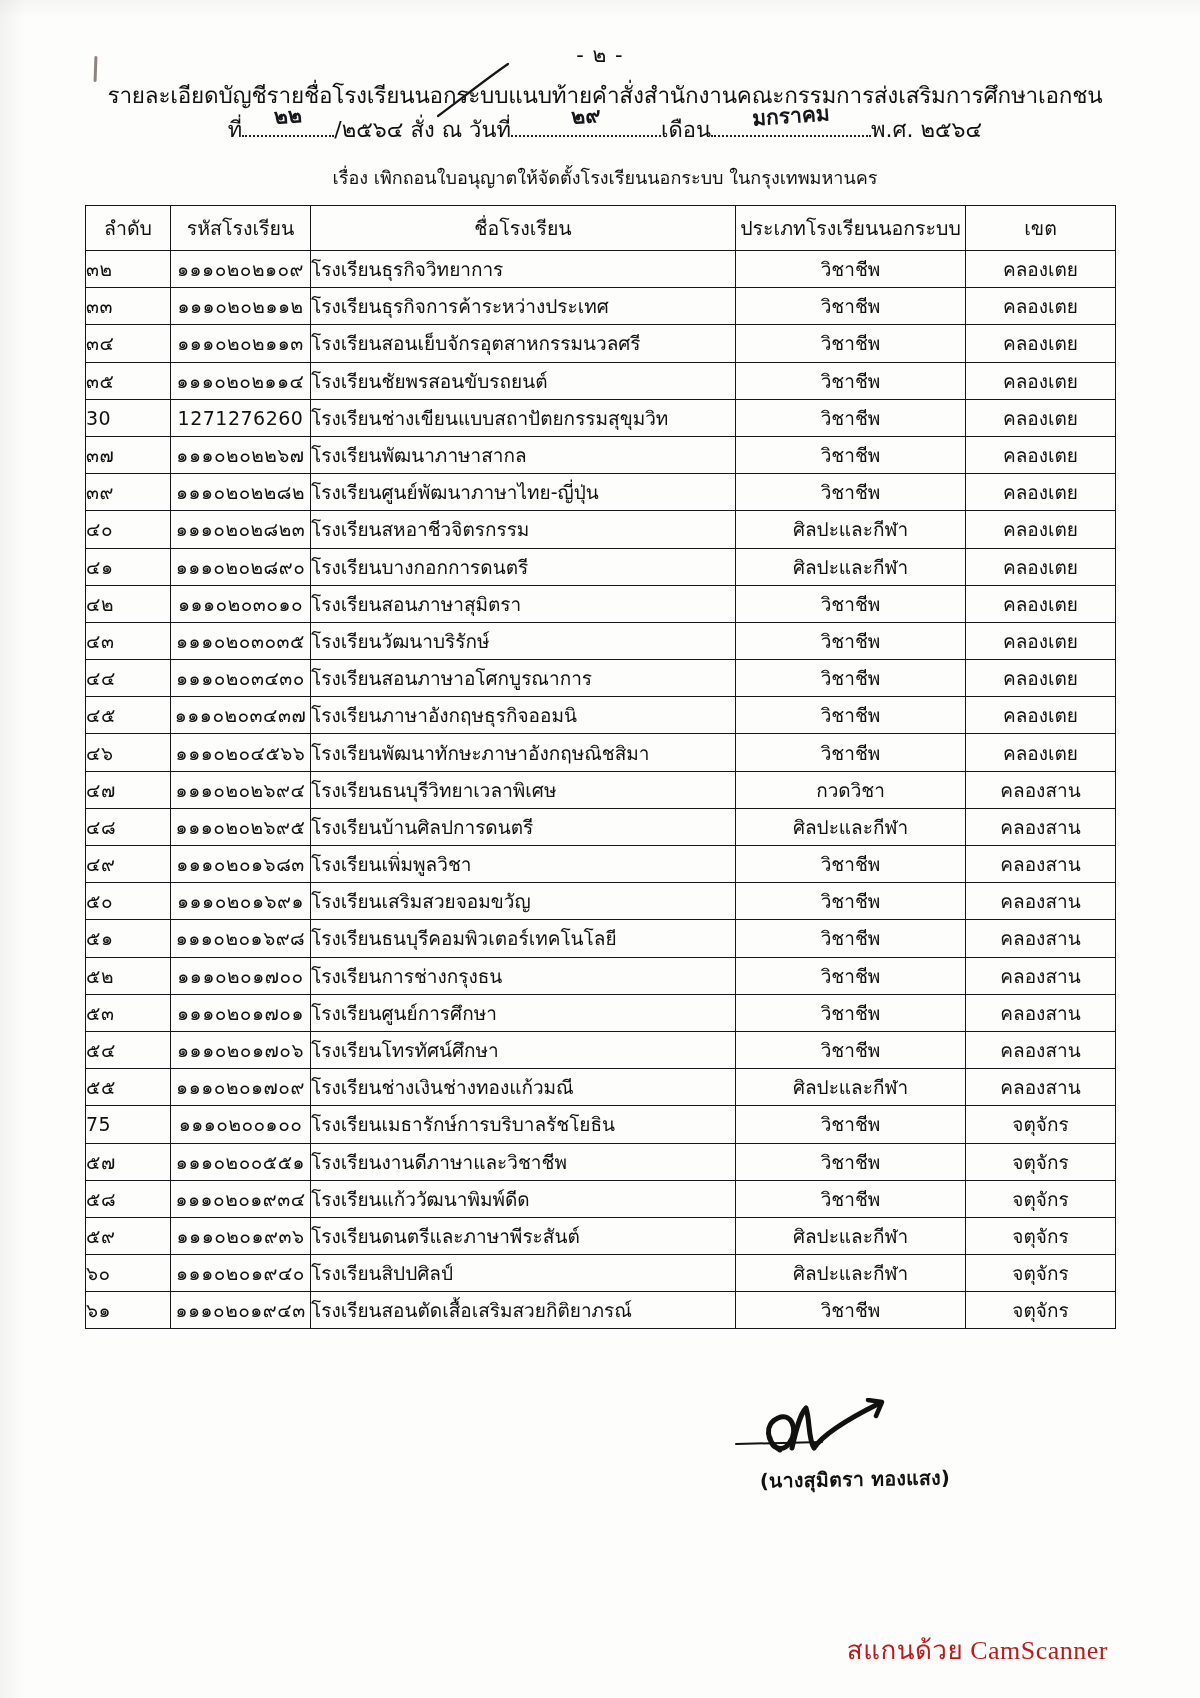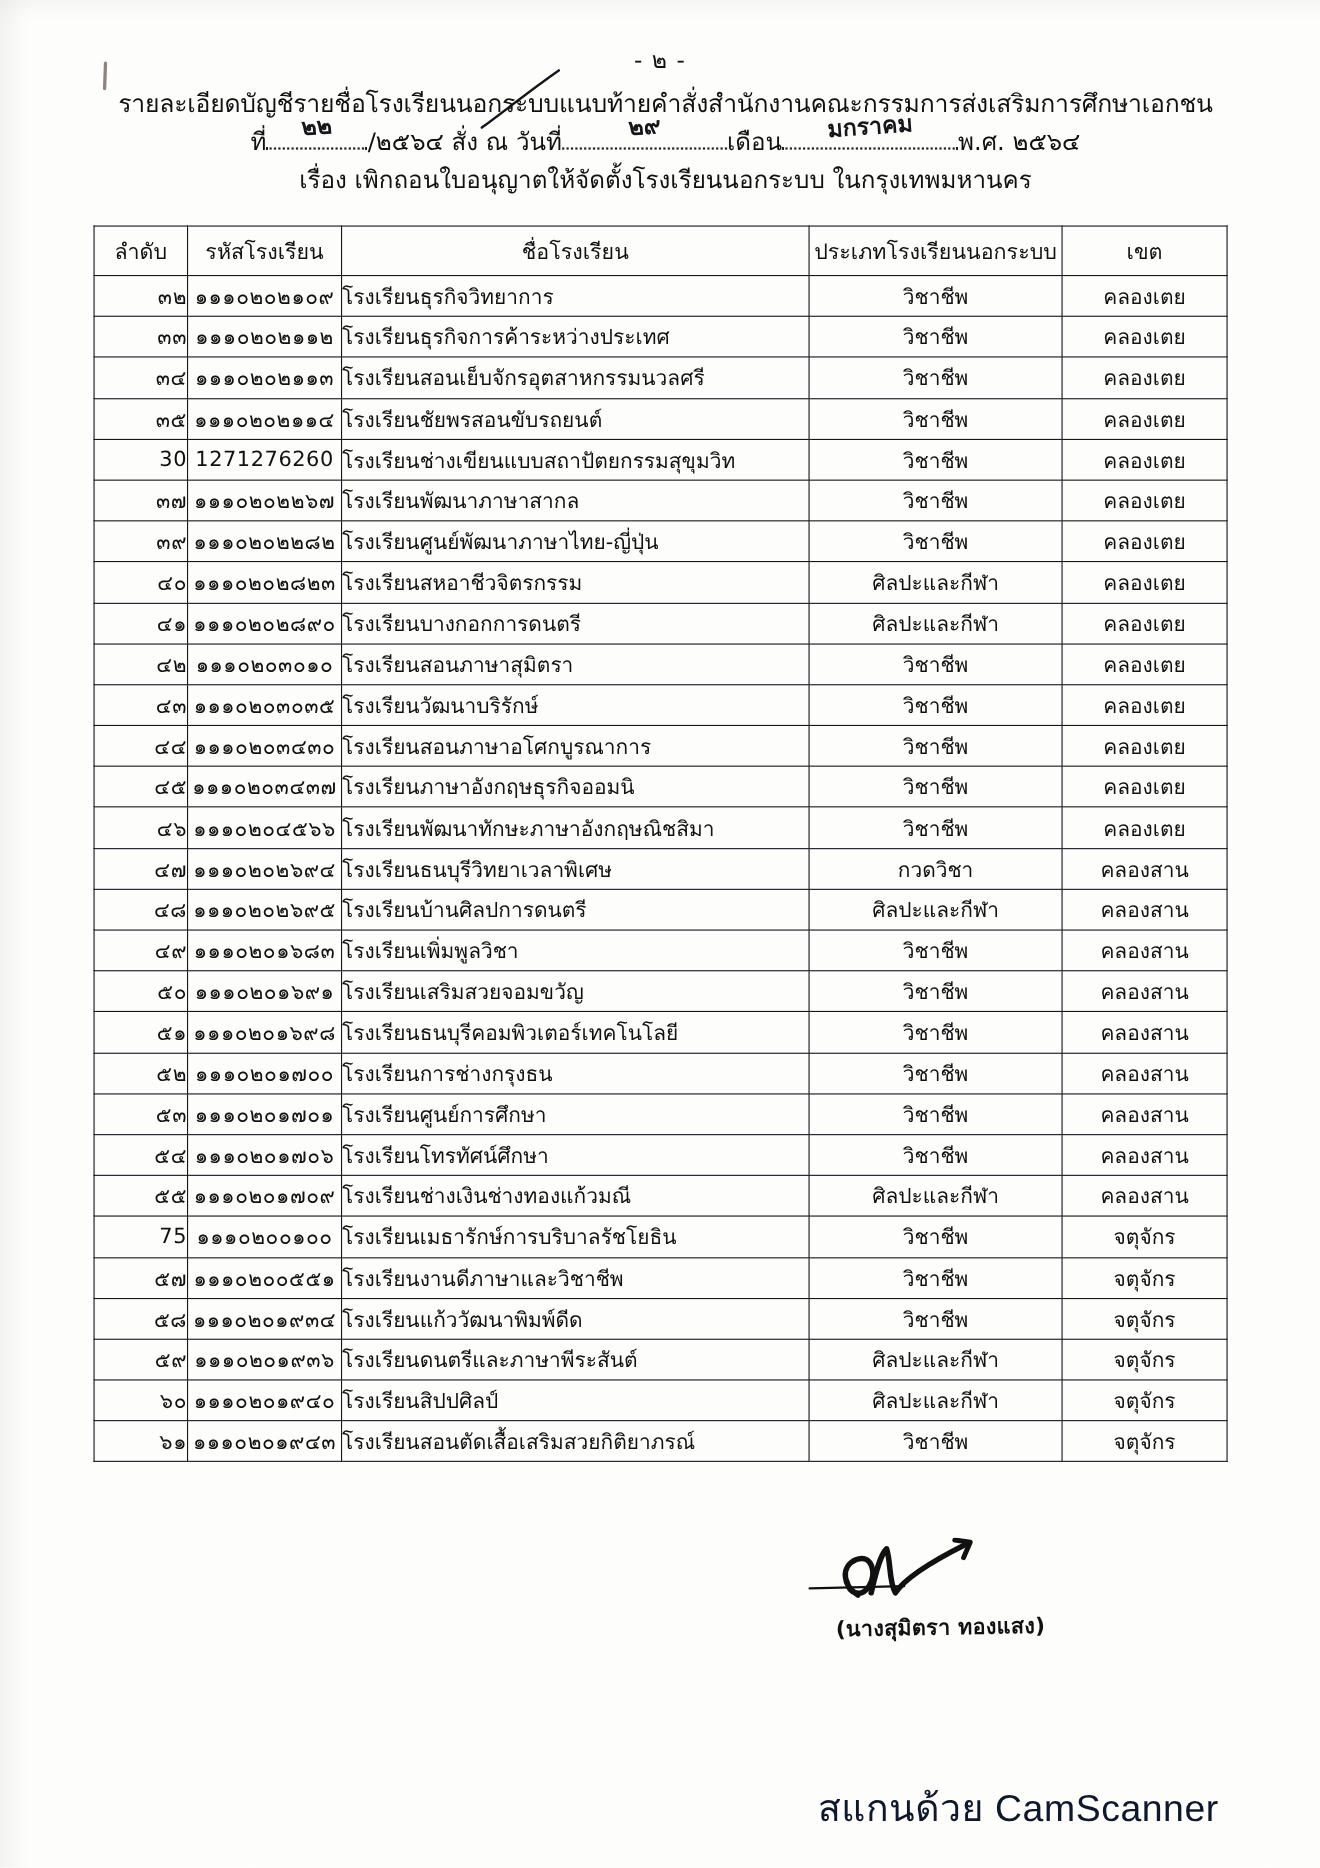--- a/index.html
+++ b/index.html
@@ -75,23 +75,23 @@
     letter-spacing: -0.2px;
     white-space: nowrap;
   }
   .heading-line-2 {
     font-size: 22px;
     line-height: 1.6;
     margin-top: 2px;
     white-space: nowrap;
   }
   .heading-line-3 {
-    font-size: 22px;
+    font-size: 18px;
     line-height: 1.5;
-    margin-top: 0;
+    margin-top: 16px;
   }
 
   .dotfill {
     display: inline-block;
     border-bottom: 2.5px dotted #222;
     position: relative;
     vertical-align: baseline;
     height: 1em;
   }
   .dotfill .hw {
@@ -142,21 +142,21 @@
     height: 36.2px;
     font-size: 19px;
   }
 
   col.c-seq   { width: 85px;  }
   col.c-code  { width: 140px; }
   col.c-name  { width: 425px; }
   col.c-type  { width: 230px; }
   col.c-dist  { width: 150px; }
 
-  .cell-seq  { text-align: right; letter-spacing: .5px; }
+  .cell-seq  { text-align: left; letter-spacing: .5px; }
   .cell-code { text-align: center; letter-spacing: .5px; font-size: 19px; }
   .cell-name { text-align: left; padding-left: 9px; font-size: 19.5px; }
   .cell-type { text-align: center; font-size: 18.5px; }
   .cell-dist { text-align: center; font-size: 18.5px; }
 
   
   .signature-block {
     position: absolute;
     top: 1400px;
     left: 640px;
@@ -172,24 +172,24 @@
     font-weight: 700;
     letter-spacing: .3px;
     transform: rotate(-1deg);
   }
 
   
   .camscanner {
     position: absolute;
     bottom: 28px;
     right: 92px;
-    font-size: 34px;
-    color: #0f172a;
+    font-size: 26px;
+    color: #b91c1c;
     letter-spacing: .5px;
-    font-family: Liberation Sans, sans-serif;
+    font-family: Liberation Serif, serif;
   }
 </style>
 </head>
 <body>
 
 <div class="page">
 
   <div class="scan-edge-left"></div>
   <div class="scan-edge-top"></div>
   <div class="stray-mark"></div>

